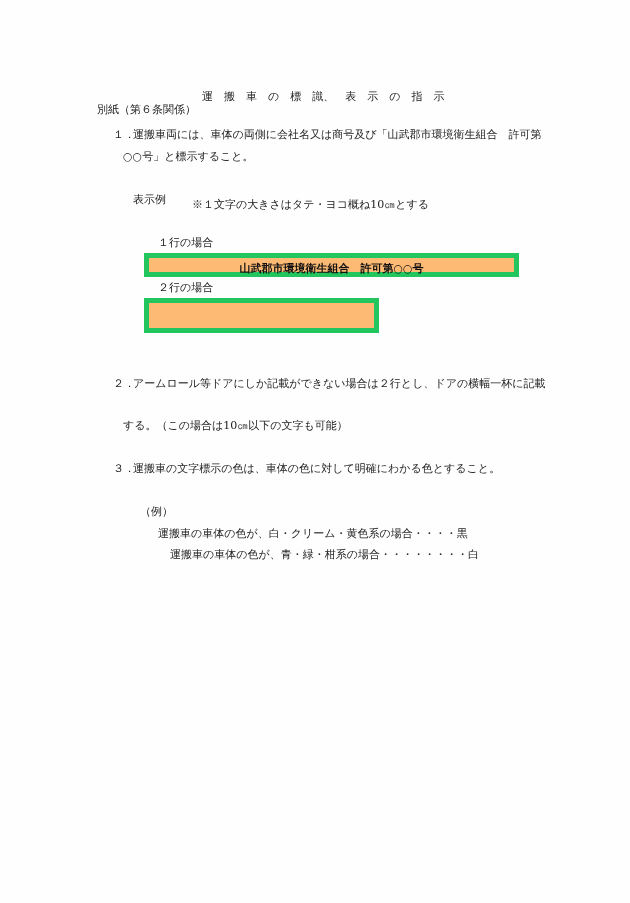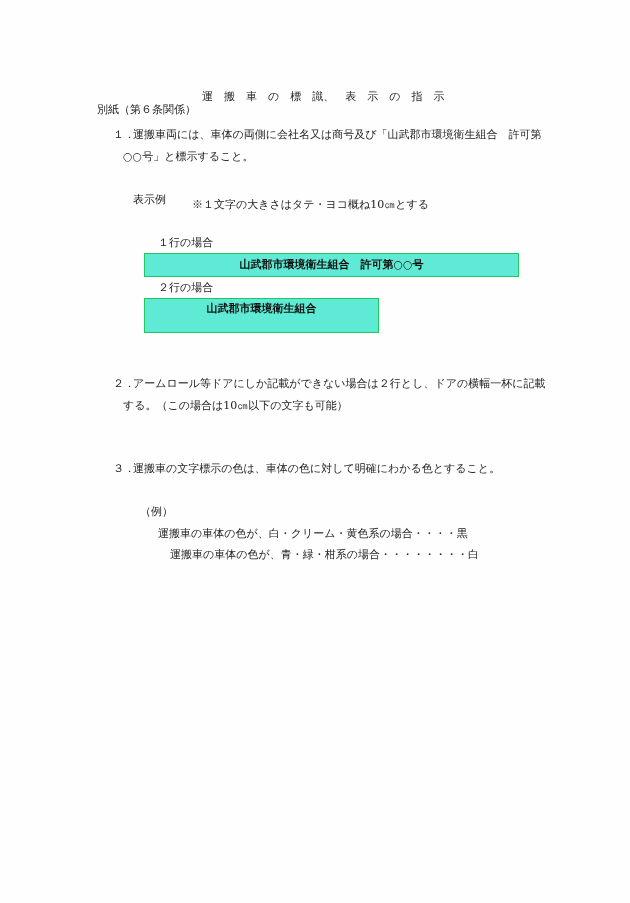--- a/index.html
+++ b/index.html
@@ -3,21 +3,21 @@
 <meta charset="utf-8">
 <style>
   html, body { margin: 0; padding: 0; }
   body {
     width: 630px; height: 903px; background: #fefefe; position: relative; overflow: hidden;
     font-family: "DejaVu Serif", "Liberation Serif", serif; color: #222;
     font-size: 11px;
   }
   .abs { position: absolute; white-space: nowrap; line-height: 14px; }
   .gothic { font-family: "DejaVu Sans", "Liberation Sans", sans-serif; font-weight: bold; color: #111; }
-  .box { position: absolute; border: 1px solid #22c55e; background: #5eead4; box-sizing: border-box; }
+  .box { position: absolute; border: 5px solid #22c55e; background: #fdba74; box-sizing: border-box; }
   .box .line { text-align: center; line-height: 14px; font-size: 11px; }
   .title span { display: inline-block; margin-right: 11px; }
 </style>
 </head>
 <body>
 
 <div class="abs" style="left:97px; top:67px;margin-top:36px;">別紙（第６条関係）</div>
 
 <div class="abs title" style="left:202px; top:90px; letter-spacing:0;">
   <span>運</span><span>搬</span><span>車</span><span>の</span><span>標</span><span>識、</span><span>表</span><span>示</span><span>の</span><span>指</span><span>示</span>
@@ -30,25 +30,24 @@
 <div class="abs" style="left:133px; top:193px;">表示例</div>
 <div class="abs" style="left:192px; top:198px;">※１文字の大きさはタテ・ヨコ概ね10㎝とする</div>
 
 <div class="abs" style="left:158px; top:236px;">１行の場合</div>
 <div class="box" style="left:144px; top:253px; width:375px; height:24px; padding-top:4px;">
   <div class="line gothic">山武郡市環境衛生組合　許可第○○号</div>
 </div>
 
 <div class="abs" style="left:158px; top:281px;">２行の場合</div>
 <div class="box" style="left:144px; top:298px; width:235px; height:35px; padding-top:3px;">
-  <div class="line gothic">山武郡市環境衛生組合</div>
 </div>
 
 <div class="abs" style="left:113px; top:377px;">２．</div>
 <div class="abs" style="left:133px; top:377px;">アームロール等ドアにしか記載ができない場合は２行とし、ドアの横幅一杯に記載</div>
-<div class="abs" style="left:123px; top:399px;">する。（この場合は10㎝以下の文字も可能）</div>
+<div class="abs" style="left:123px; top:419px;">する。（この場合は10㎝以下の文字も可能）</div>
 
 <div class="abs" style="left:113px; top:462px;">３．</div>
 <div class="abs" style="left:133px; top:462px;">運搬車の文字標示の色は、車体の色に対して明確にわかる色とすること。</div>
 
 <div class="abs" style="left:140px; top:505px;">（例）</div>
 <div class="abs" style="left:158px; top:527px;">運搬車の車体の色が、白・クリーム・黄色系の場合・・・・黒</div>
 <div class="abs" style="left:170px; top:548px;">運搬車の車体の色が、青・緑・柑系の場合・・・・・・・・白</div>
 
 </body></html>

